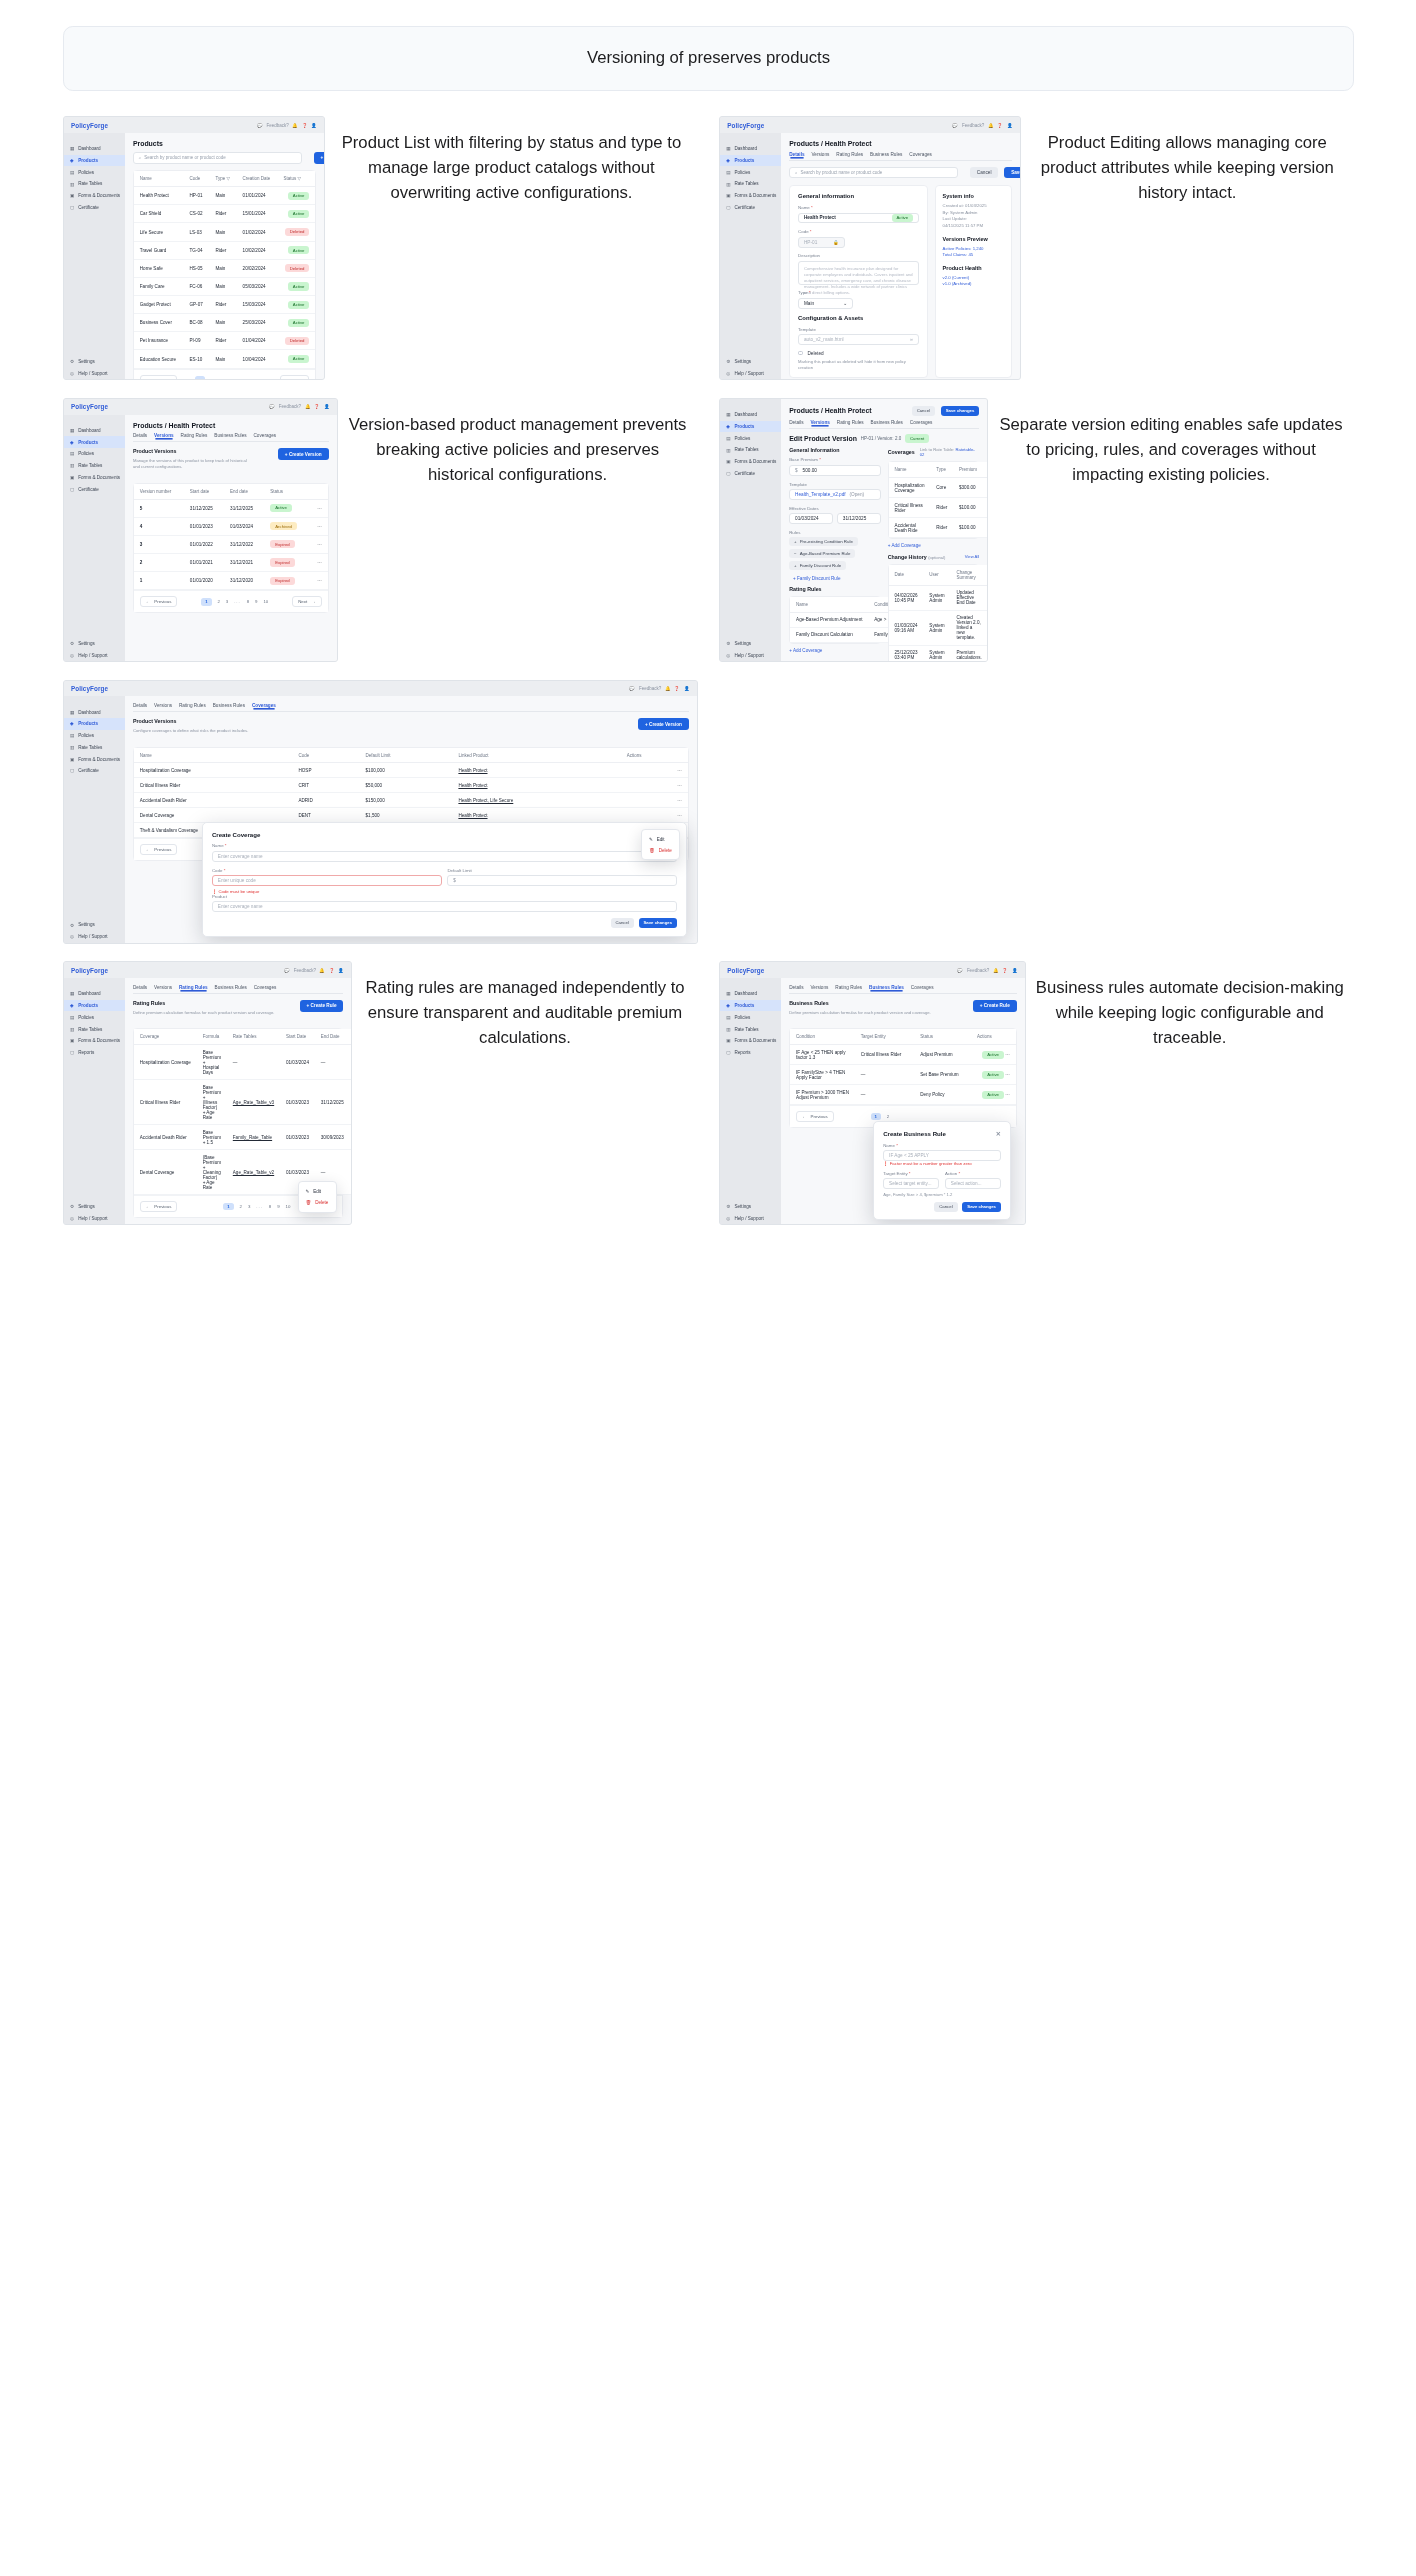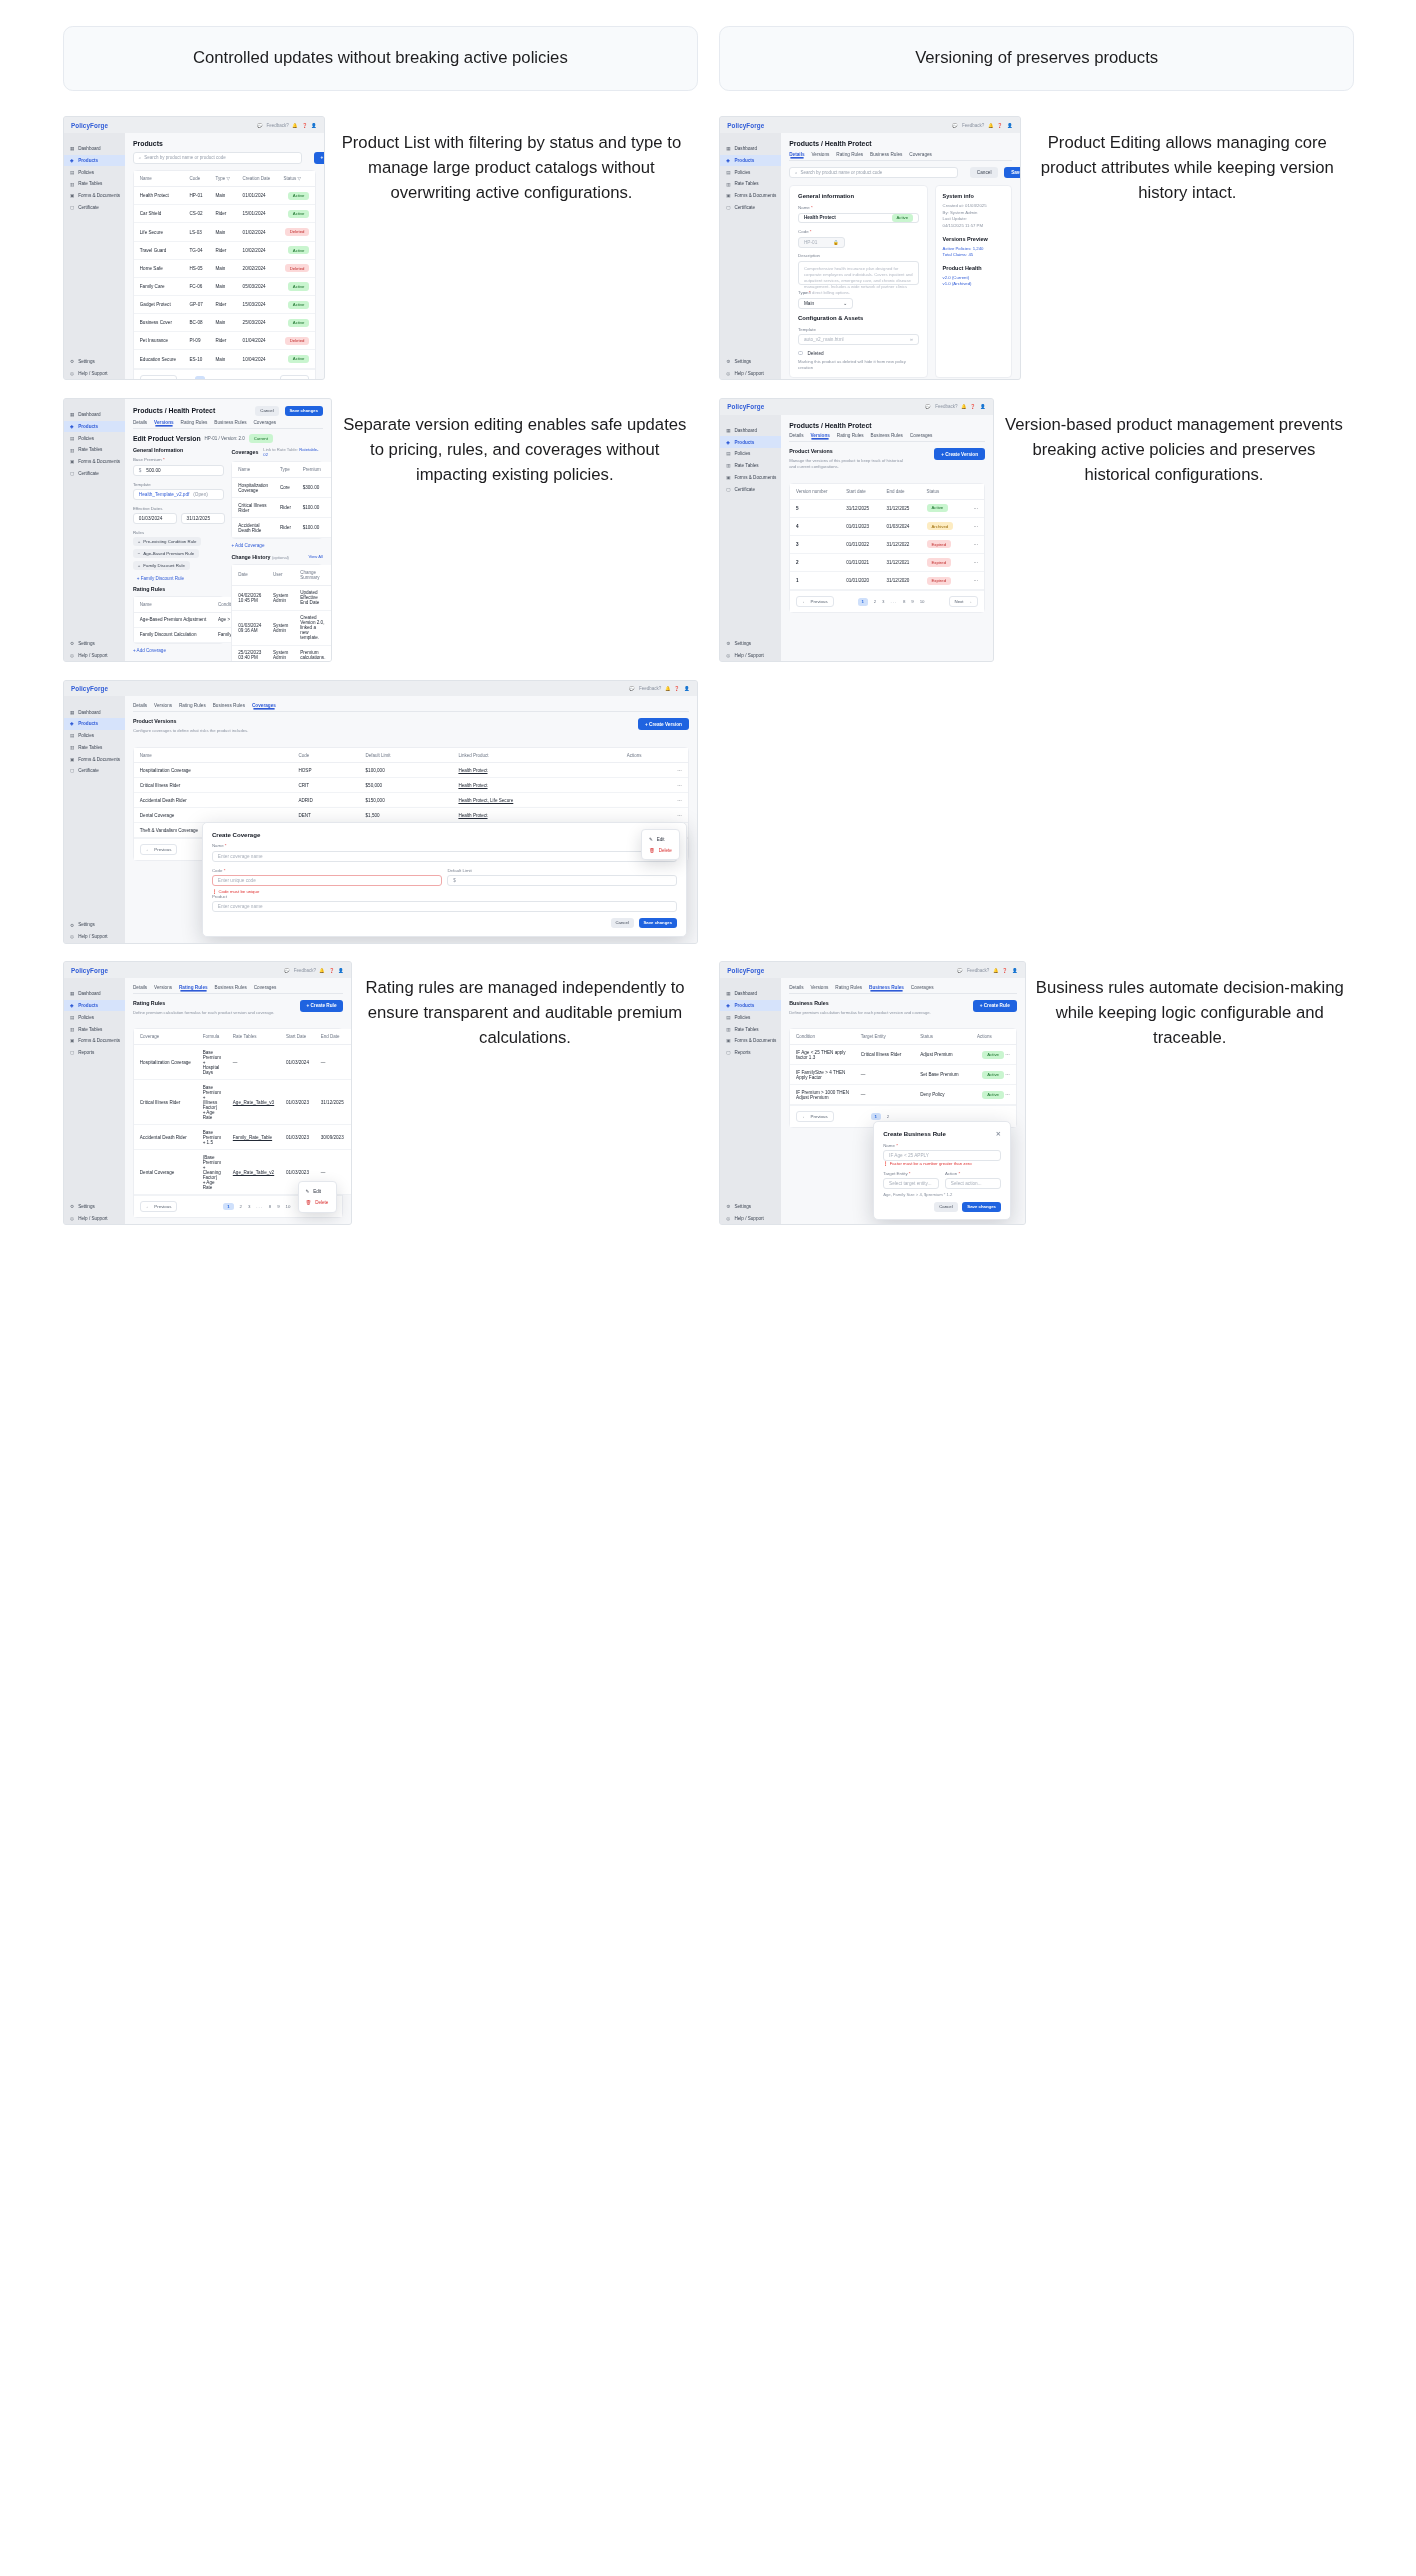--- a/index.html
+++ b/index.html
@@ -187,23 +187,20 @@
   .ck { width: 4.5px; height: 4.5px; border: 1px solid #c3c9d3; border-radius: 1.5px; }
 </style>
 </head>
 <body>
 
 <div class="page">
 
 
   <div class="caps">
     <div class="cap-card">
-        <span>Controlled updates without breaking active policies</span>
-      </div>
-    <div class="cap-card">
         <span>Versioning of preserves products</span>
       </div>
   </div>
 
   <div class="grid">
 
     <div class="shot-cell">
       <div class="app">
         <div class="topbar">
           <span class="brand">PolicyForge</span>
@@ -476,20 +473,153 @@
                 <div class="sp"></div>
                 <div class="sys-h">Product Health</div>
                 <div class="sys-line blue">v2.0 (Current)</div>
                 <div class="sys-line blue">v1.0 (Archived)</div>
               </div>
             </div>
           </div>
         </div>
       </div>
       <div class="caption">Product Editing allows managing core product attributes while keeping version history intact.</div>
+    </div>
+
+    <div class="shot-cell">
+      <div class="app">
+        <div class="topbar">
+          <span class="brand">PolicyForge</span>
+          <span class="top-right">
+            <span>💬</span>
+            <span>Feedback?</span>
+            <span>🔔</span>
+            <span>❓</span>
+            <span>👤</span>
+          </span>
+        </div>
+        <div class="body-row">
+          <div class="sidebar">
+            <div class="nav-item">
+                <span class="ni">▦</span>
+                <span>Dashboard</span>
+              </div>
+            <div class="nav-item active">
+                <span class="ni">◈</span>
+                <span>Products</span>
+              </div>
+            <div class="nav-item">
+                <span class="ni">▤</span>
+                <span>Policies</span>
+              </div>
+            <div class="nav-item">
+                <span class="ni">▥</span>
+                <span>Rate Tables</span>
+              </div>
+            <div class="nav-item">
+                <span class="ni">▣</span>
+                <span>Forms &amp; Documents</span>
+              </div>
+            <div class="nav-item">
+                <span class="ni">▢</span>
+                <span>Certificate</span>
+              </div>
+            <div class="nav-spacer"></div>
+            <div class="nav-item">
+                <span class="ni">⚙</span>
+                <span>Settings</span>
+              </div>
+            <div class="nav-item">
+                <span class="ni">◎</span>
+                <span>Help / Support</span>
+              </div>
+          </div>
+          <div class="content">
+            <div class="crumb">Products / Health Protect</div>
+            <div class="tabs">
+              <span class="tab">Details</span>
+              <span class="tab active">Versions</span>
+              <span class="tab">Rating Rules</span>
+              <span class="tab">Business Rules</span>
+              <span class="tab">Coverages</span>
+            </div>
+            <div class="toolbar" style="align-items:flex-start;">
+              <div style="flex:1 1 auto;">
+                <div class="small-h">Product Versions</div>
+                <div class="sub" style="max-width:118px;">Manage the versions of this product to keep track of historical and current configurations.</div>
+              </div>
+              <div class="btn btn-primary">+ Create Version</div>
+            </div>
+            <div class="panel">
+              <table class="tbl">
+                <thead>
+                    <tr>
+                  <th>Version number</th>
+                  <th>Start date</th>
+                  <th>End date</th>
+                  <th>Status</th>
+                  <th class="t-right"></th>
+                </tr>
+                  </thead>
+                <tbody>
+                  <tr>
+                      <td style="font-weight:700">5</td>
+                      <td>31/12/2025</td>
+                      <td>31/12/2025</td>
+                      <td><span class="pill active">Active</span></td>
+                      <td class="t-right">⋯</td>
+                    </tr>
+                  <tr>
+                      <td style="font-weight:700">4</td>
+                      <td>01/01/2023</td>
+                      <td>01/03/2024</td>
+                      <td><span class="pill archived">Archived</span></td>
+                      <td class="t-right">⋯</td>
+                    </tr>
+                  <tr>
+                      <td style="font-weight:700">3</td>
+                      <td>01/01/2022</td>
+                      <td>31/12/2022</td>
+                      <td><span class="pill expired">Expired</span></td>
+                      <td class="t-right">⋯</td>
+                    </tr>
+                  <tr>
+                      <td style="font-weight:700">2</td>
+                      <td>01/01/2021</td>
+                      <td>31/12/2021</td>
+                      <td><span class="pill expired">Expired</span></td>
+                      <td class="t-right">⋯</td>
+                    </tr>
+                  <tr>
+                      <td style="font-weight:700">1</td>
+                      <td>01/01/2020</td>
+                      <td>31/12/2020</td>
+                      <td><span class="pill expired">Expired</span></td>
+                      <td class="t-right">⋯</td>
+                    </tr>
+                </tbody>
+              </table>
+              <div class="pager">
+                <span class="pg-btn">←&nbsp;<span>Previous</span></span>
+                <span class="pg-nums">
+                  <span class="pg-num cur">1</span>
+                  <span class="pg-num">2</span>
+                  <span class="pg-num">3</span>
+                  <span class="dots">...</span>
+                  <span class="pg-num">8</span>
+                  <span class="pg-num">9</span>
+                  <span class="pg-num">10</span>
+                </span>
+                <span class="pg-btn"><span>Next</span>&nbsp;→</span>
+              </div>
+            </div>
+          </div>
+        </div>
+      </div>
+      <div class="caption">Version-based product management prevents breaking active policies and preserves historical configurations.</div>
     </div>
 
     <div class="shot-cell">
       <div class="app">
         <div class="body-row" style="height:100%;">
           <div class="sidebar">
             <div class="nav-item">
                 <span class="ni">▦</span>
                 <span>Dashboard</span>
               </div>
@@ -724,153 +854,20 @@
             <div class="nav-item">
                 <span class="ni">⚙</span>
                 <span>Settings</span>
               </div>
             <div class="nav-item">
                 <span class="ni">◎</span>
                 <span>Help / Support</span>
               </div>
           </div>
           <div class="content">
-            <div class="crumb">Products / Health Protect</div>
-            <div class="tabs">
-              <span class="tab">Details</span>
-              <span class="tab active">Versions</span>
-              <span class="tab">Rating Rules</span>
-              <span class="tab">Business Rules</span>
-              <span class="tab">Coverages</span>
-            </div>
-            <div class="toolbar" style="align-items:flex-start;">
-              <div style="flex:1 1 auto;">
-                <div class="small-h">Product Versions</div>
-                <div class="sub" style="max-width:118px;">Manage the versions of this product to keep track of historical and current configurations.</div>
-              </div>
-              <div class="btn btn-primary">+ Create Version</div>
-            </div>
-            <div class="panel">
-              <table class="tbl">
-                <thead>
-                    <tr>
-                  <th>Version number</th>
-                  <th>Start date</th>
-                  <th>End date</th>
-                  <th>Status</th>
-                  <th class="t-right"></th>
-                </tr>
-                  </thead>
-                <tbody>
-                  <tr>
-                      <td style="font-weight:700">5</td>
-                      <td>31/12/2025</td>
-                      <td>31/12/2025</td>
-                      <td><span class="pill active">Active</span></td>
-                      <td class="t-right">⋯</td>
-                    </tr>
-                  <tr>
-                      <td style="font-weight:700">4</td>
-                      <td>01/01/2023</td>
-                      <td>01/03/2024</td>
-                      <td><span class="pill archived">Archived</span></td>
-                      <td class="t-right">⋯</td>
-                    </tr>
-                  <tr>
-                      <td style="font-weight:700">3</td>
-                      <td>01/01/2022</td>
-                      <td>31/12/2022</td>
-                      <td><span class="pill expired">Expired</span></td>
-                      <td class="t-right">⋯</td>
-                    </tr>
-                  <tr>
-                      <td style="font-weight:700">2</td>
-                      <td>01/01/2021</td>
-                      <td>31/12/2021</td>
-                      <td><span class="pill expired">Expired</span></td>
-                      <td class="t-right">⋯</td>
-                    </tr>
-                  <tr>
-                      <td style="font-weight:700">1</td>
-                      <td>01/01/2020</td>
-                      <td>31/12/2020</td>
-                      <td><span class="pill expired">Expired</span></td>
-                      <td class="t-right">⋯</td>
-                    </tr>
-                </tbody>
-              </table>
-              <div class="pager">
-                <span class="pg-btn">←&nbsp;<span>Previous</span></span>
-                <span class="pg-nums">
-                  <span class="pg-num cur">1</span>
-                  <span class="pg-num">2</span>
-                  <span class="pg-num">3</span>
-                  <span class="dots">...</span>
-                  <span class="pg-num">8</span>
-                  <span class="pg-num">9</span>
-                  <span class="pg-num">10</span>
-                </span>
-                <span class="pg-btn"><span>Next</span>&nbsp;→</span>
-              </div>
-            </div>
-          </div>
-        </div>
-      </div>
-      <div class="caption">Version-based product management prevents breaking active policies and preserves historical configurations.</div>
-    </div>
-
-    <div class="shot-cell">
-      <div class="app">
-        <div class="topbar">
-          <span class="brand">PolicyForge</span>
-          <span class="top-right">
-            <span>💬</span>
-            <span>Feedback?</span>
-            <span>🔔</span>
-            <span>❓</span>
-            <span>👤</span>
-          </span>
-        </div>
-        <div class="body-row">
-          <div class="sidebar">
-            <div class="nav-item">
-                <span class="ni">▦</span>
-                <span>Dashboard</span>
-              </div>
-            <div class="nav-item active">
-                <span class="ni">◈</span>
-                <span>Products</span>
-              </div>
-            <div class="nav-item">
-                <span class="ni">▤</span>
-                <span>Policies</span>
-              </div>
-            <div class="nav-item">
-                <span class="ni">▥</span>
-                <span>Rate Tables</span>
-              </div>
-            <div class="nav-item">
-                <span class="ni">▣</span>
-                <span>Forms &amp; Documents</span>
-              </div>
-            <div class="nav-item">
-                <span class="ni">▢</span>
-                <span>Certificate</span>
-              </div>
-            <div class="nav-spacer"></div>
-            <div class="nav-item">
-                <span class="ni">⚙</span>
-                <span>Settings</span>
-              </div>
-            <div class="nav-item">
-                <span class="ni">◎</span>
-                <span>Help / Support</span>
-              </div>
-          </div>
-          <div class="content">
             <div class="tabs">
               <span class="tab">Details</span>
               <span class="tab">Versions</span>
               <span class="tab">Rating Rules</span>
               <span class="tab">Business Rules</span>
               <span class="tab active">Coverages</span>
             </div>
             <div class="toolbar" style="align-items:flex-start;">
               <div style="flex:1 1 auto;">
                 <div class="small-h">Product Versions</div>

